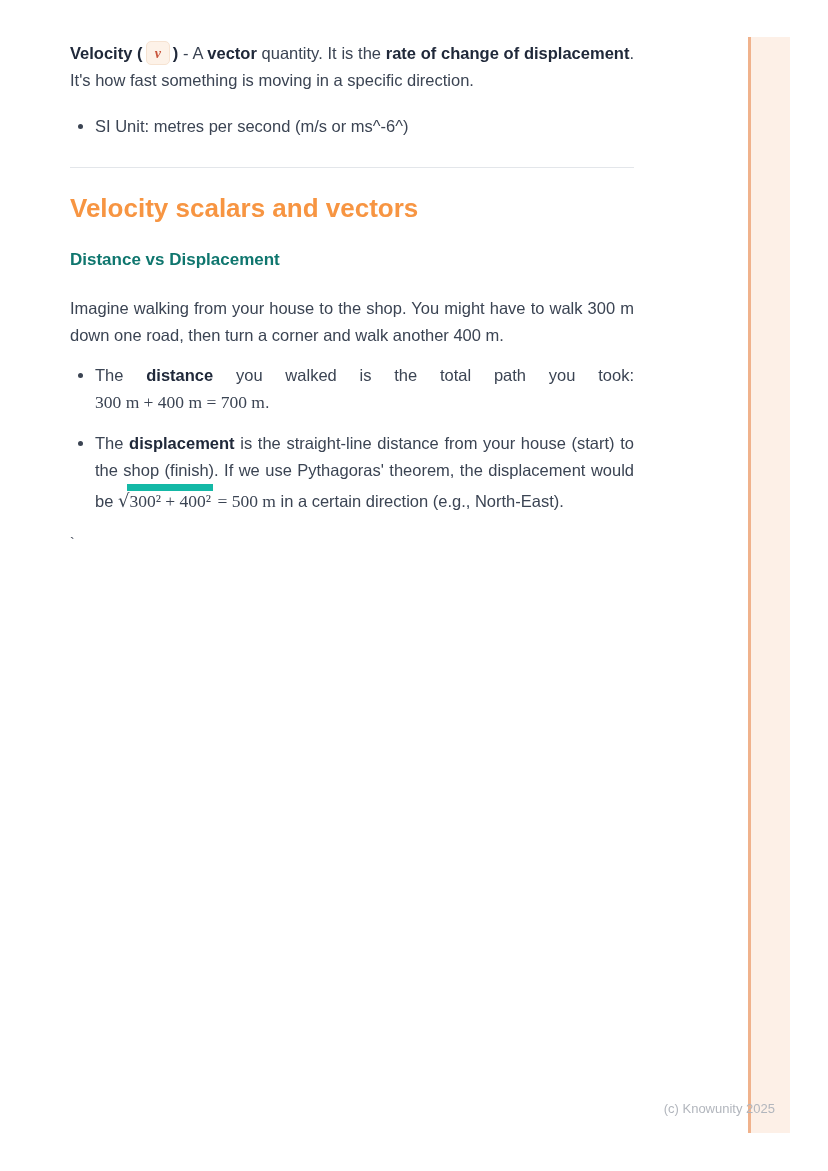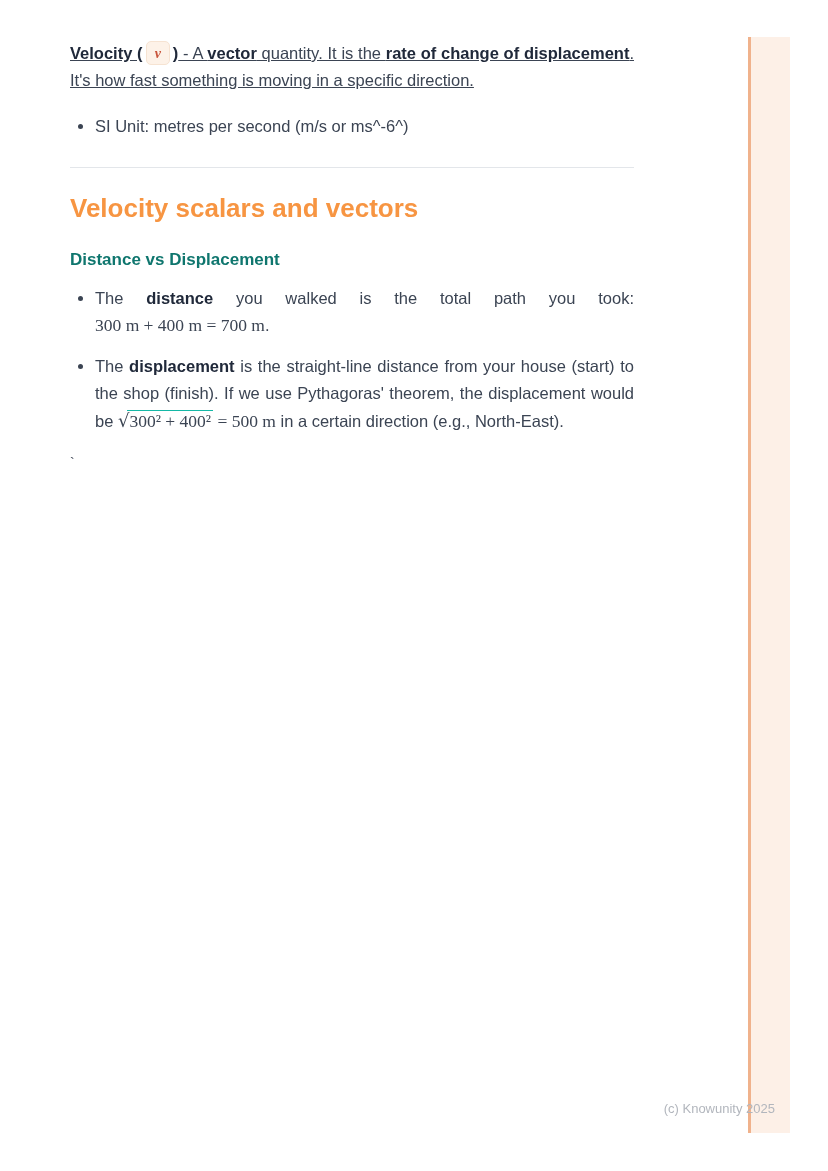--- a/index.html
+++ b/index.html
@@ -17,21 +17,20 @@
     left: 70px;
     top: 0;
     width: 564px;
     padding-top: 40px;
   }
   p.body-text {
     font-size: 16.5px;
     line-height: 27px;
     text-align: justify;
     color: #3b4453;
-    text-decoration: underline;
   }
   strong, b, .bold { font-weight: 700; color: #20293a; }
   ul.bullet-list {
     margin-top: 19px;
     padding-left: 25px;
     list-style: disc outside;
   }
   ul.bullet-list li {
     font-size: 16.5px;
     line-height: 27px;
@@ -67,21 +66,21 @@
     font-family: "Liberation Serif", "DejaVu Serif", serif;
     font-size: 17.5px;
     white-space: nowrap;
   }
   .radical-symbol {
     font-family: "DejaVu Serif", serif;
     font-size: 18px;
   }
   .radicand {
     display: inline-block;
-    border-top: 1px solid #14b8a6;
+    border-top: 7px solid #14b8a6;
     line-height: 1.2;
     padding: 0 2px;
     margin-left: -2px;
   }
   .inline-badge {
     display: inline-block;
     background: #fdf2e8;
     border: 1px solid #f6e3d2;
     border-radius: 5px;
     padding: 0 8px;
@@ -131,20 +130,21 @@
     <li>SI Unit: metres per second (m/s or ms^-6^)</li>
   </ul>
 
   <hr class="divider">
 
   <h1 class="section-heading">Velocity scalars and vectors</h1>
 
 
   <h3 class="sub-heading">Distance vs Displacement</h3>
 
+  <p class="body-text">Imagine walking from your house to the shop. You might have to walk 300 m down one road, then turn a corner and walk another 400 m.</p>
 
   <ul class="bullet-list spaced">
     <li><span>The </span><strong>distance</strong><span> you walked is the total path you took: </span><span class="math">300 m + 400 m = 700 m</span><span>.</span></li>
     <li><span>The </span><strong>displacement</strong><span> is the straight-line distance from your house (start) to the shop (finish). If we use Pythagoras' theorem, the displacement would be </span><span class="math"><span class="radical-symbol">√</span><span class="radicand">300² + 400²</span><span> = 500 m</span></span><span> in a certain direction (e.g., North-East).</span></li>
   </ul>
 
   <p class="stray-mark">`</p>
 
 </div>
 

